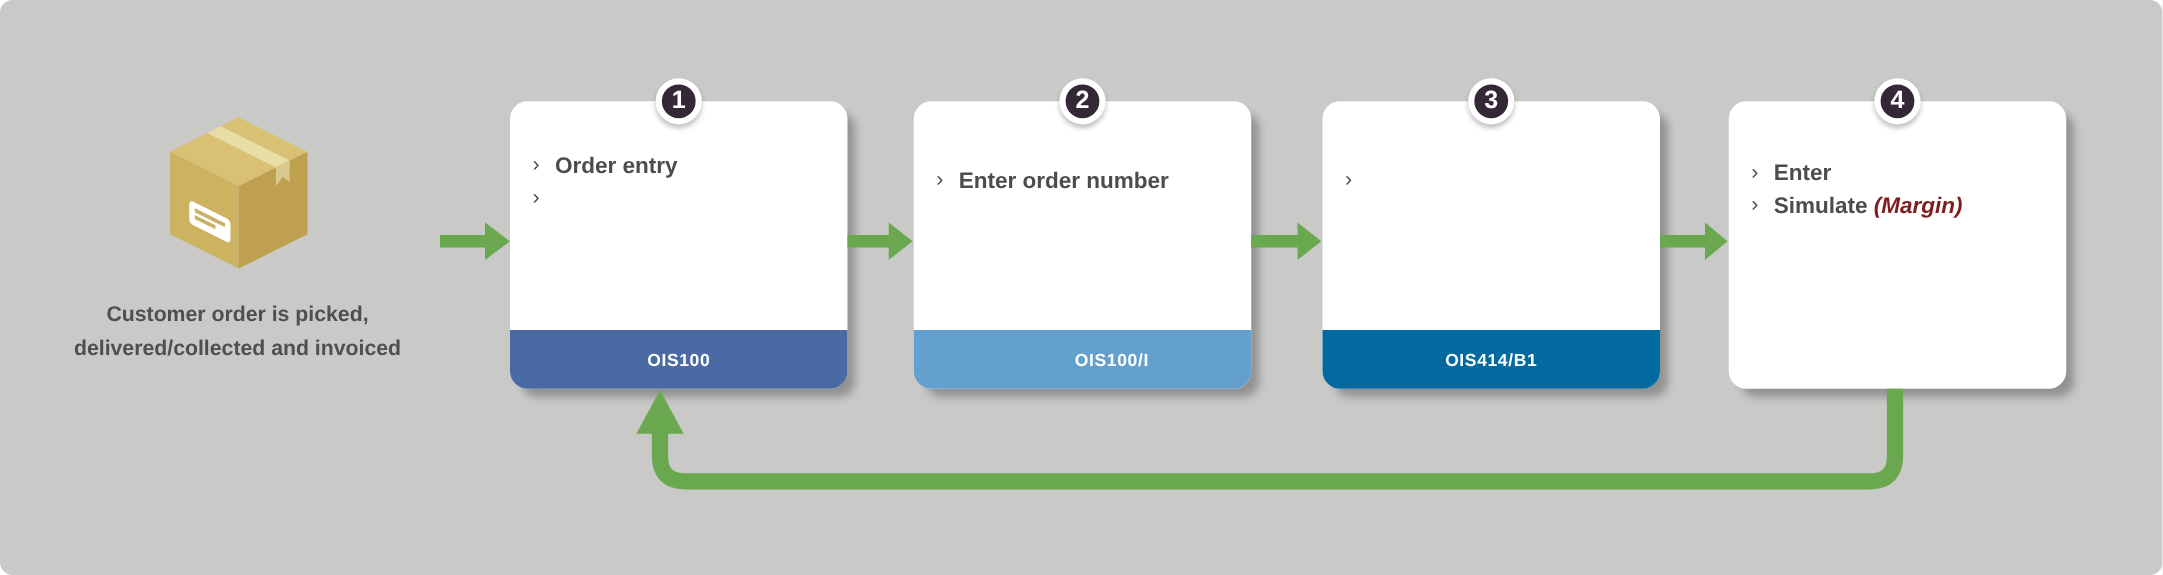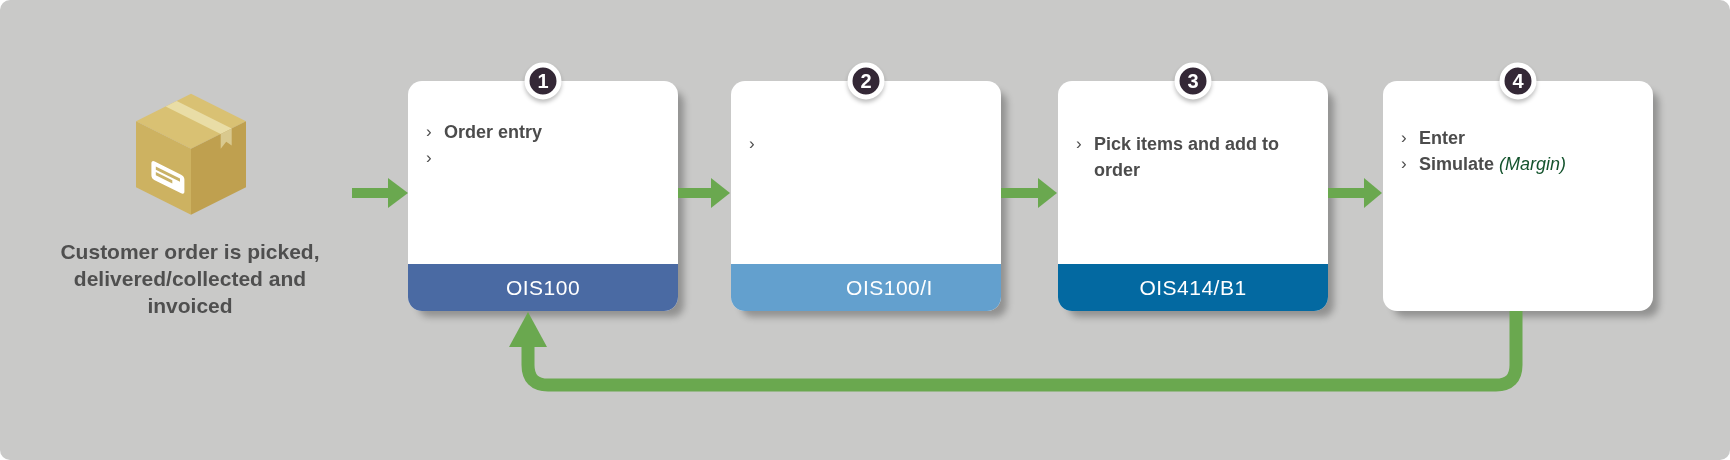--- a/index.html
+++ b/index.html
@@ -13,21 +13,21 @@
     border-radius: 10px;
     overflow: hidden;
   }
 
   
   .source-group { position: absolute; left: 30px; top: 80px; width: 320px; }
   .box-icon { position: absolute; left: 95px; top: 5px; width: 132px; height: 132px; }
   .source-caption {
     position: absolute; left: 10px; top: 158px; width: 300px;
     text-align: center;
-    font-size: 21px; line-height: 27px; font-weight: 700;
+    font-size: 17px; line-height: 27px; font-weight: 700;
     color: #4f4f4f;
   }
 
   
   .card {
     position: absolute; top: 81px;
     width: 270px; height: 230px;
     background: #ffffff;
     border-radius: 14px;
     box-shadow: 8px 8px 7px -2px rgba(0,0,0,0.28);
@@ -51,28 +51,28 @@
   .card-body { padding: 38px 14px 0 18px; }
   .item { display: flex; align-items: flex-start; }
   .bullet {
     width: 18px; flex: 0 0 18px;
     color: #4c4c4c; font-size: 17px; line-height: 26px; font-weight: 400;
   }
   .item-text {
     color: #4c4c4c; font-size: 18px; line-height: 26px; font-weight: 700;
     max-width: 196px;
   }
-  .item-note { font-weight: 400; font-style: italic; color: #14532d; margin-top: 36px; }
+  .item-note { font-weight: 700; font-style: italic; color: #7f1d1d; margin-top: 36px; }
 
   .card-footer {
     position: absolute; left: 0; right: 0; bottom: 0;
     height: 47px;
     border-radius: 0 0 14px 14px;
     display: flex; align-items: center; justify-content: center;
-    color: #ffffff; font-size: 21px; font-weight: 400; letter-spacing: 0.5px;
+    color: #ffffff; font-size: 14px; font-weight: 700; letter-spacing: 0.5px;
   }
 
   .flow-overlay {
     position: absolute; left: 0; top: 0;
     width: 1730px; height: 460px;
     pointer-events: none;
   }
 </style>
 </head>
 <body>
@@ -113,31 +113,31 @@
       </div>
     </div>
     <div class="card-footer" style="background: rgb(74, 106, 163);">OIS100</div>
   </div>
 
   <div class="card card-2">
     <div class="badge" style="background: rgb(52, 40, 54);">2</div>
     <div class="card-body" style="padding-top:50px;">
       <div class="item">
         <span class="bullet">›</span>
+        <span class="item-text">Enter order number</span>
       </div>
     </div>
     <div class="card-footer" style="background: rgb(99, 160, 206); padding-left: 47px;">OIS100/I</div>
   </div>
 
   <div class="card card-3">
     <div class="badge" style="background: rgb(52, 40, 54);">3</div>
     <div class="card-body" style="padding-top:50px;">
       <div class="item">
         <span class="bullet">›</span>
-        <span class="item-text">Pick items and add to order</span>
       </div>
     </div>
     <div class="card-footer" style="background: #0369a1;">OIS414/B1</div>
   </div>
 
   <div class="card card-4">
     <div class="badge" style="background: rgb(52, 40, 54);">4</div>
     <div class="card-body" style="padding-top:44px;">
       <div class="item">
         <span class="bullet">›</span>

